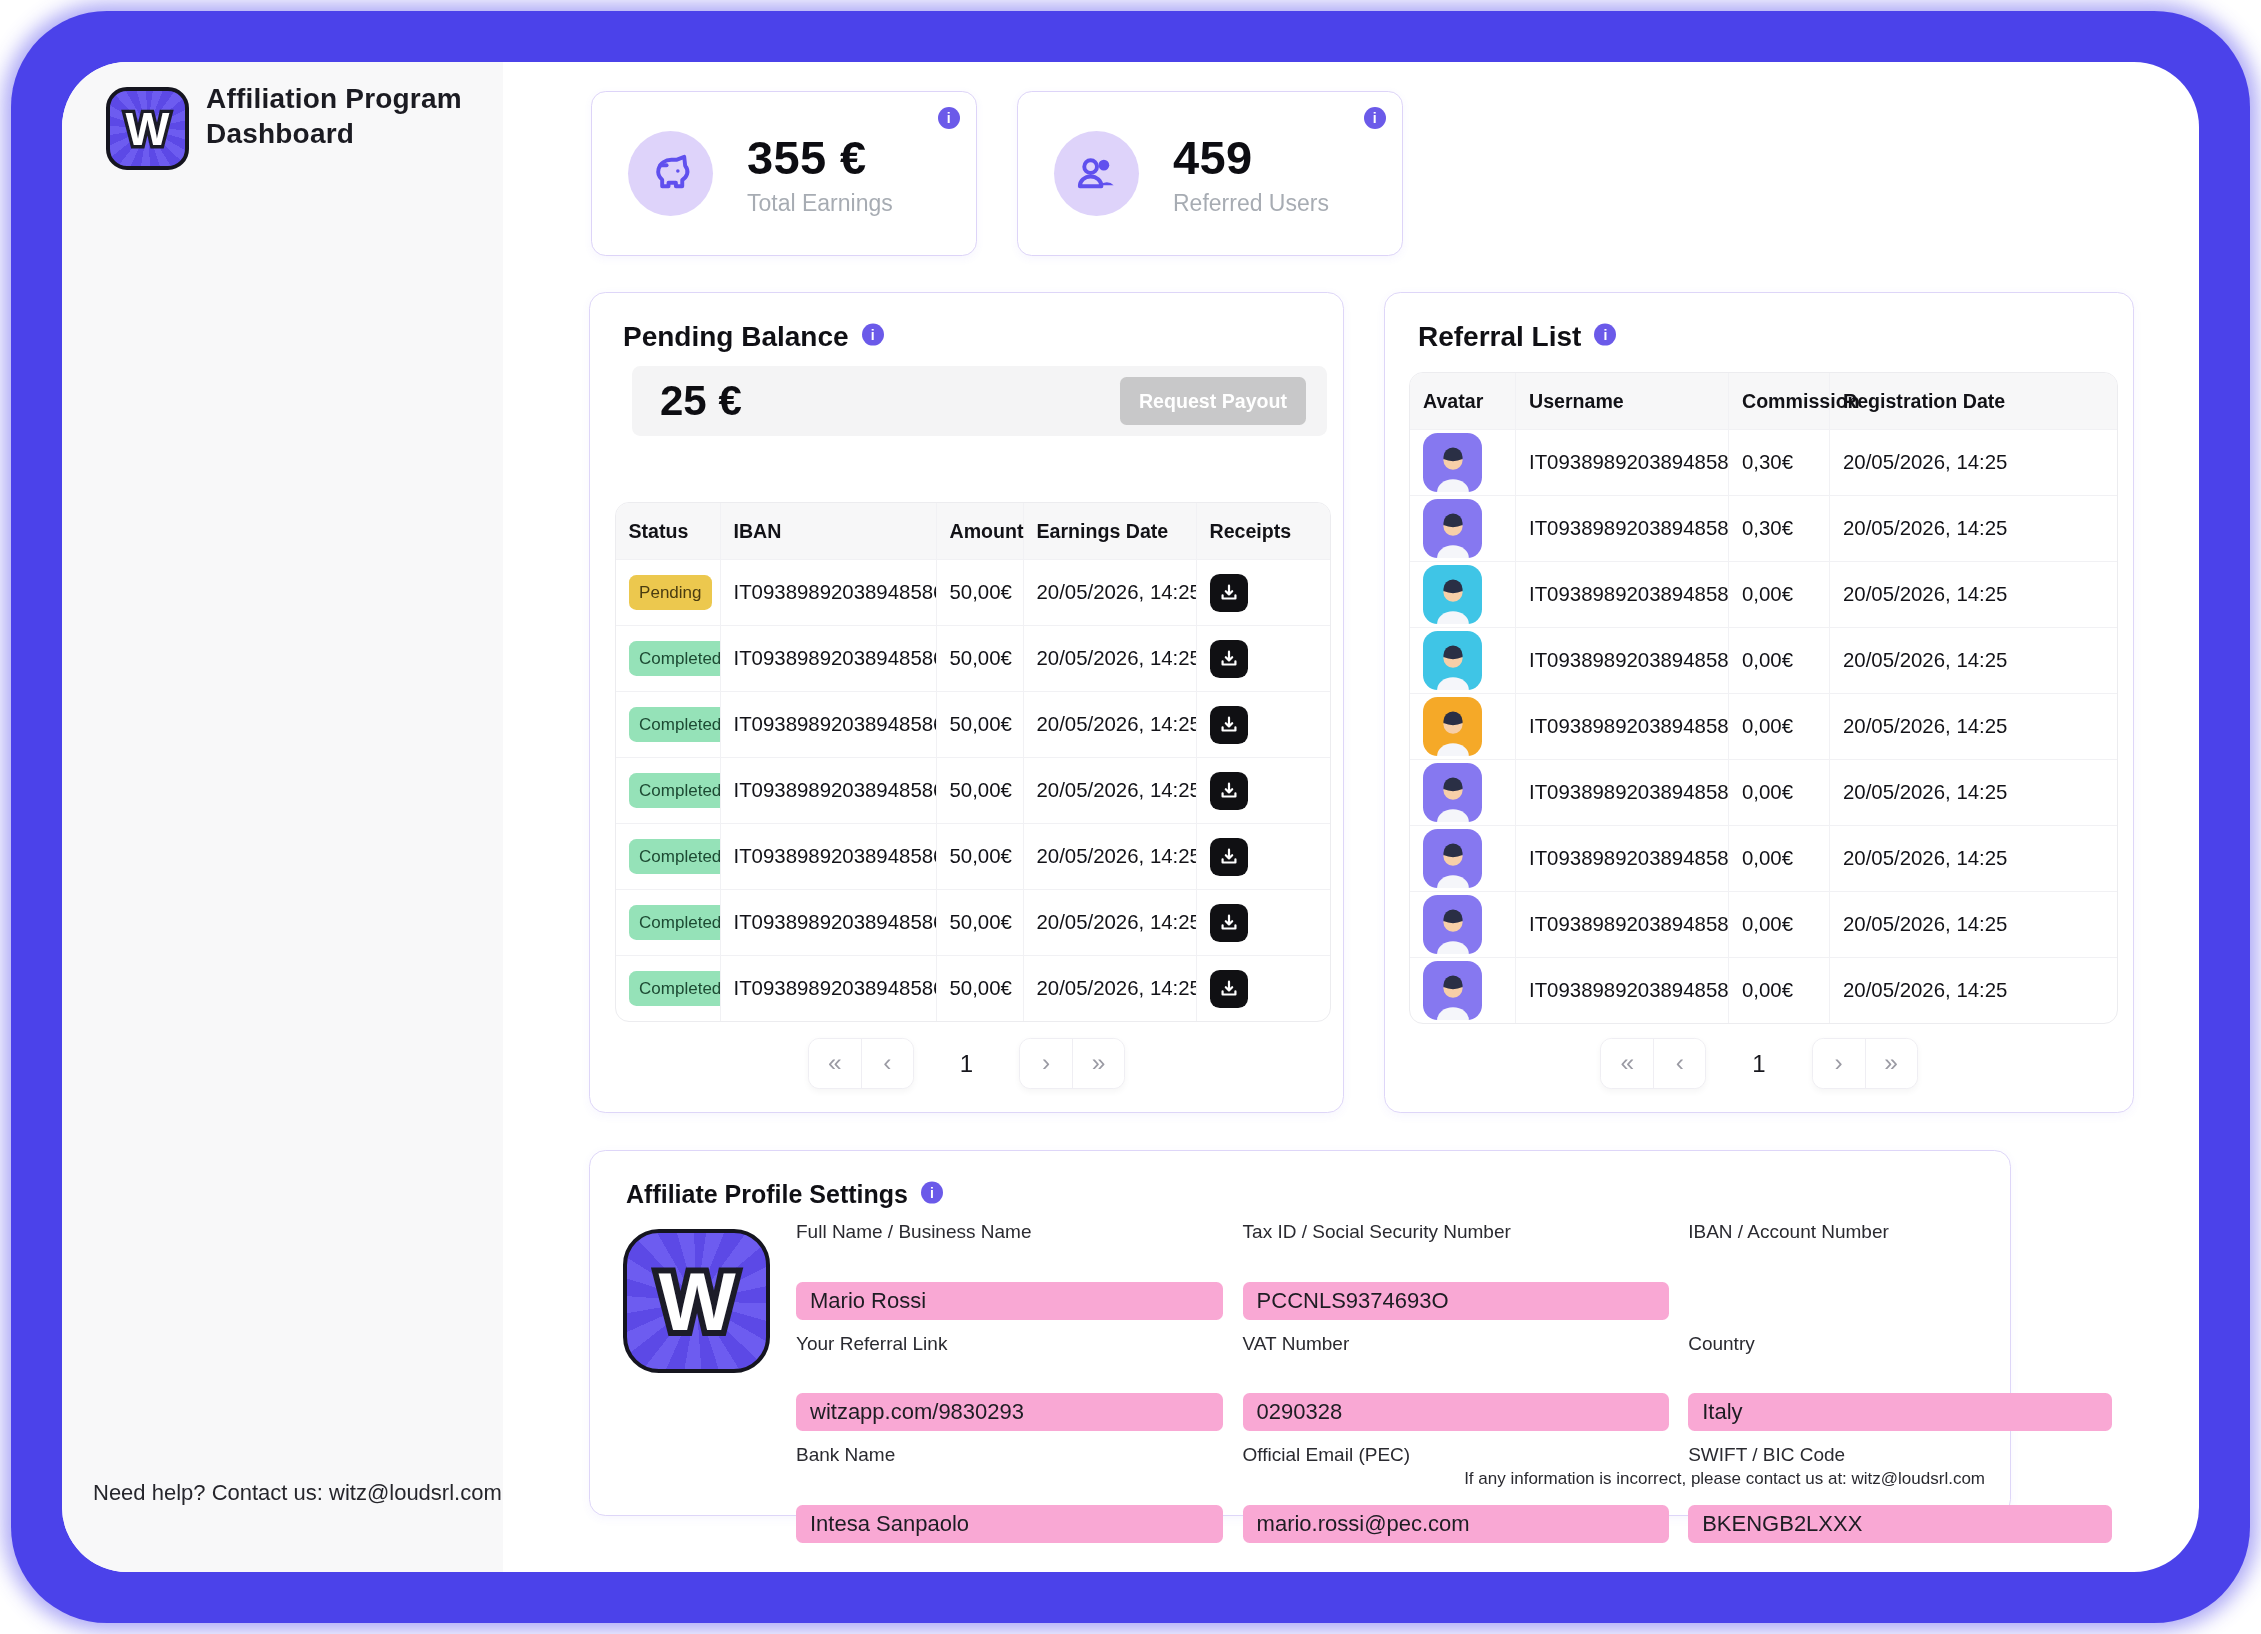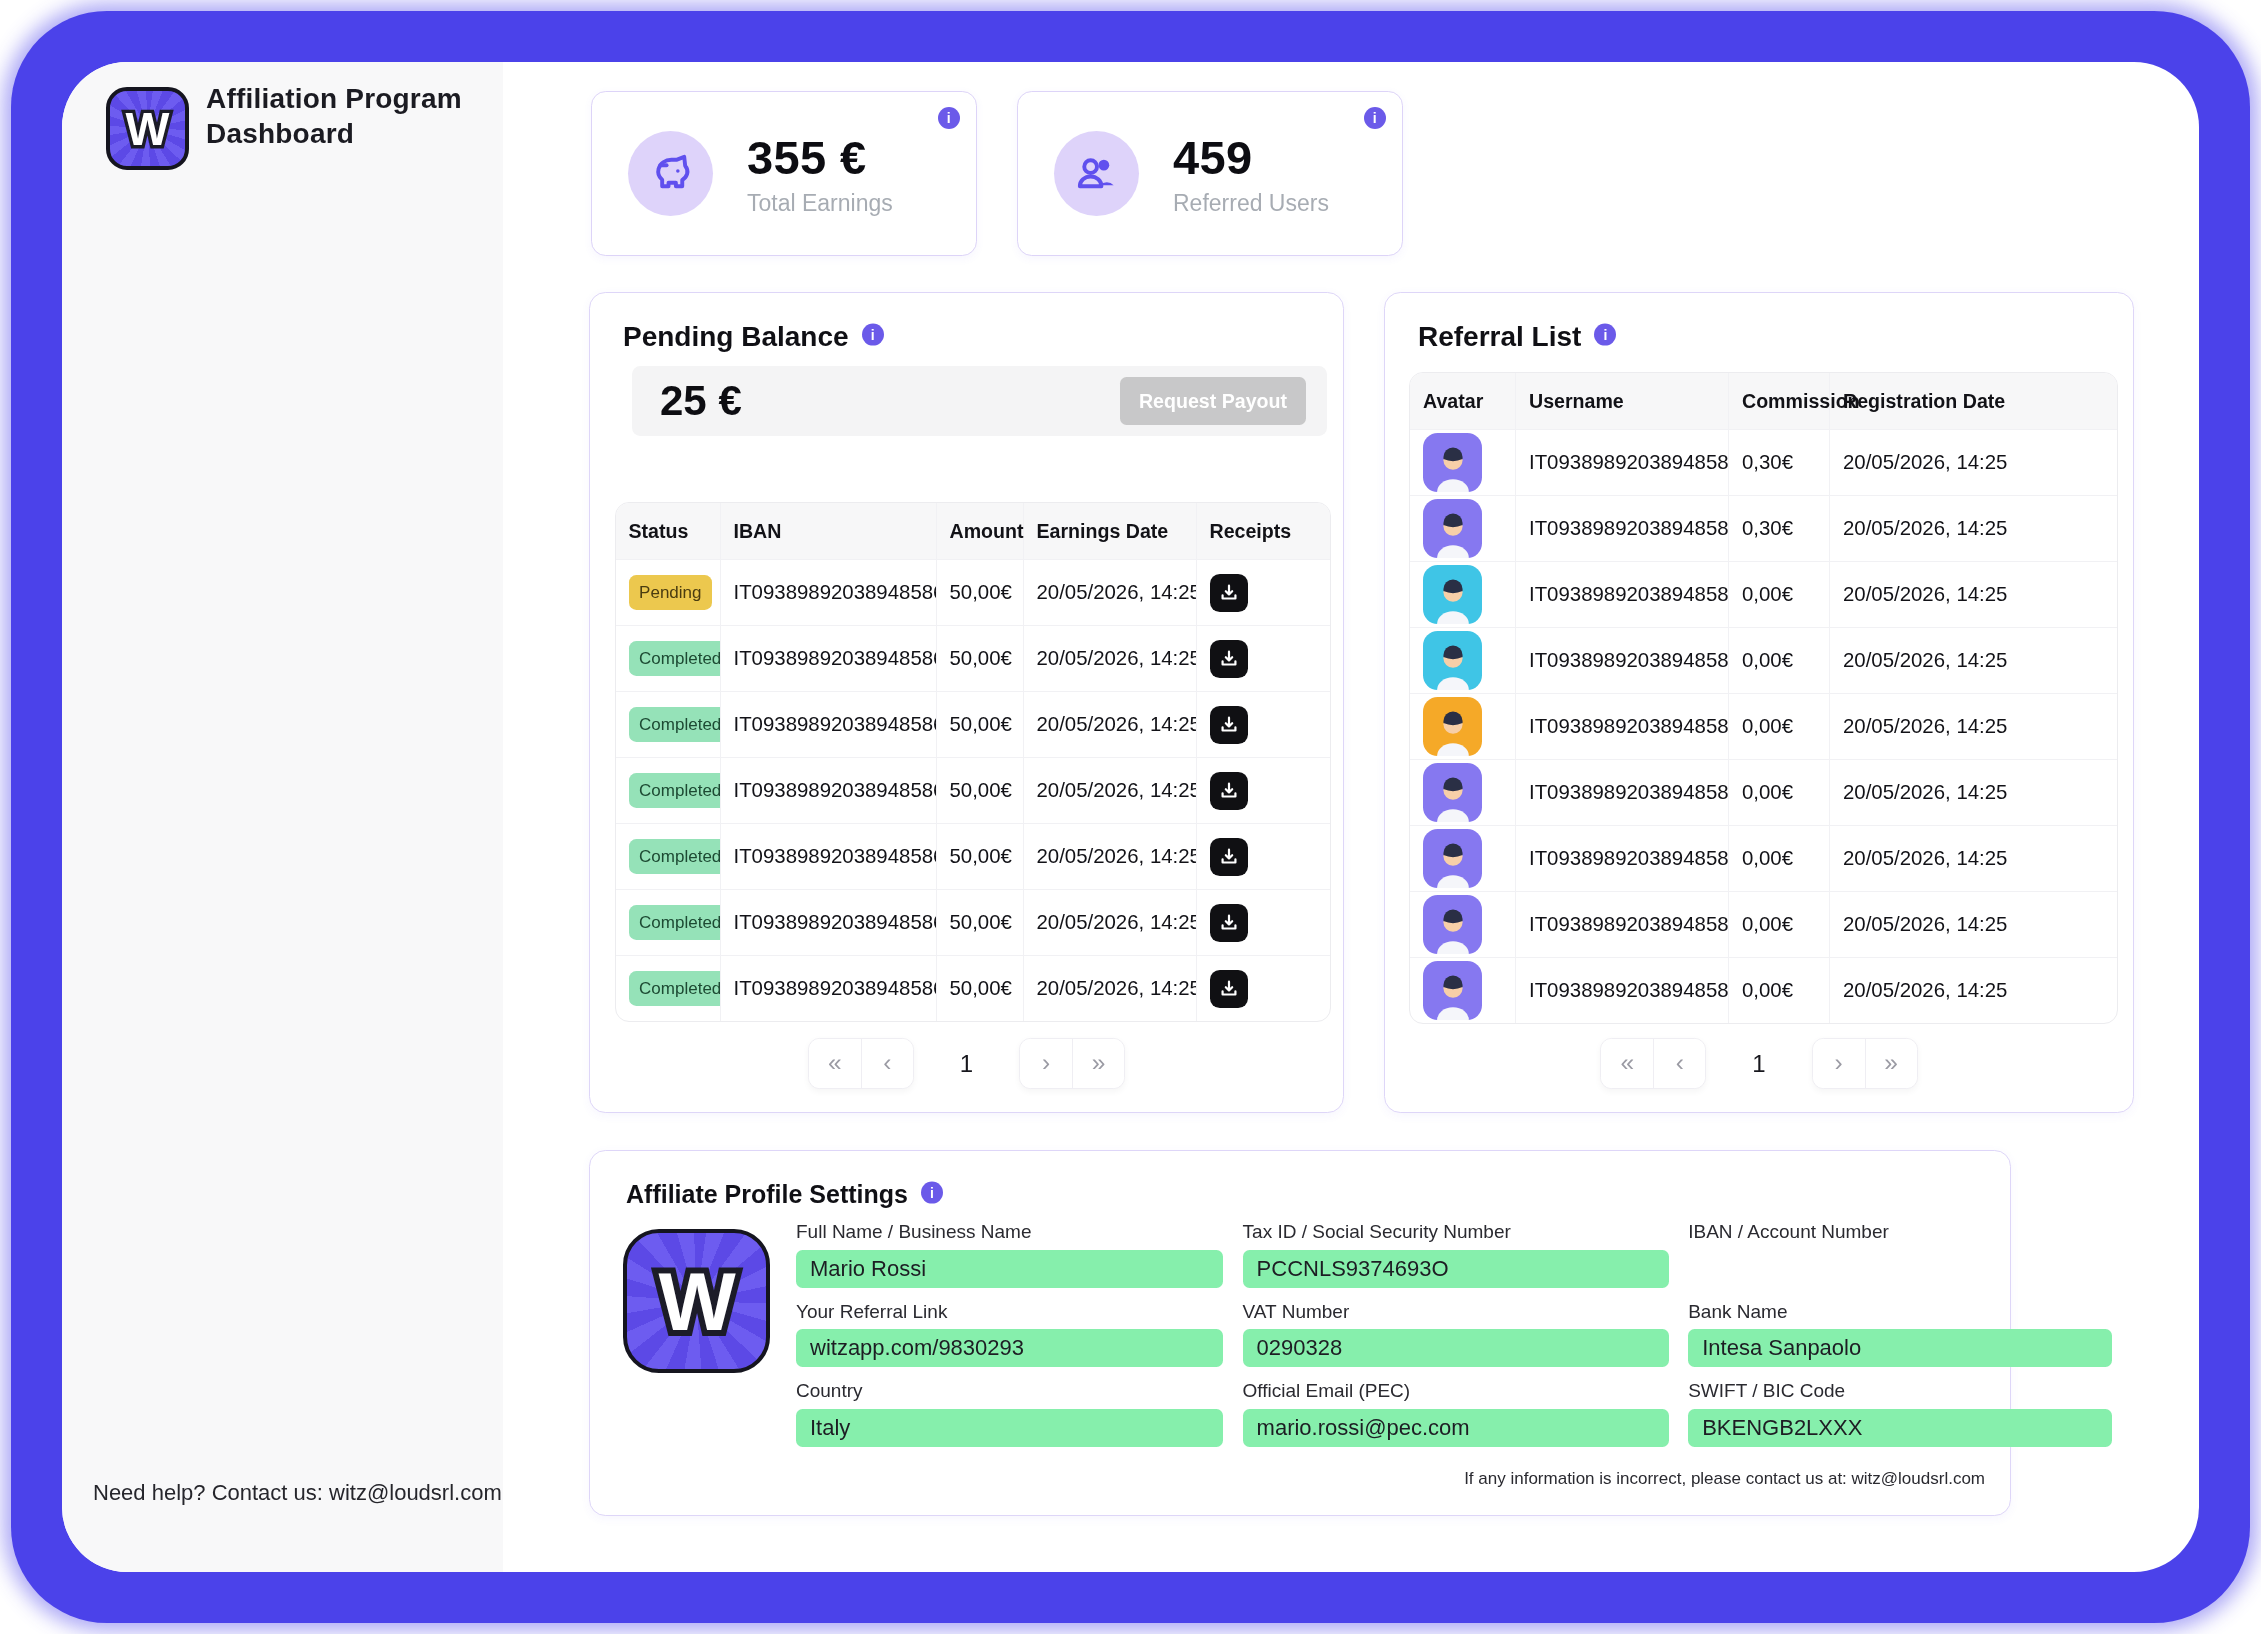--- a/index.html
+++ b/index.html
@@ -91,22 +91,22 @@
   .pg { width:52px; height:49px; background:#fff; border:none; color:#9b9ba4; font-size:24.5px;
         font-family:inherit; line-height:1; }
   .pg + .pg { border-left:1.6px solid #efeef3; }
   .pager-page { font-size:24px; color:#17171d; }
 
   
   .profile-logo { position:absolute; left:33px; top:78px; width:147px; height:144px; border-radius:36px; }
   .profile-grid { position:absolute; left:206px; top:70px; width:1316px; display:grid;
                   grid-template-columns:427px 426px 424px; column-gap:19.6px; row-gap:13px; }
   .field-label { font-size:19px; color:#2a2a30; margin-bottom:6.5px; }
-  .field-input { width:100%; height:38px; background:#86efac; border:none; border-radius:6.5px;
-                 font-size:22px; color:#1d1d23; padding:0 14px; font-family:inherit; }
+  .field-input { width:100%; height:38px; background:#f9a8d4; border:none; border-radius:6.5px;
+                 font-size:22px; color:#1d1d23; padding:0 14px; font-family:inherit;margin-top:32px; }
   .profile-note { position:absolute; right:25px; top:318px; font-size:17px; color:#2a2a30; }
 </style>
 </head>
 <body>
 
 <div class="page">
   <div class="frame">
     <div class="inner">
       <div class="sidebar-bg"></div>
     </div>
@@ -520,30 +520,30 @@
             <div class="field-label">Your Referral Link</div>
             <input class="field-input" readonly="" value="witzapp.com/9830293" style="">
           </div>
 
           <div class="field">
             <div class="field-label">VAT Number</div>
             <input class="field-input" readonly="" value="0290328" style="">
           </div>
 
           <div class="field">
+            <div class="field-label">Country</div>
+            <input class="field-input" readonly="" value="Italy" style="">
+          </div>
+
+          <div class="field">
             <div class="field-label">Bank Name</div>
             <input class="field-input" readonly="" value="Intesa Sanpaolo" style="">
           </div>
 
           <div class="field">
-            <div class="field-label">Country</div>
-            <input class="field-input" readonly="" value="Italy" style="">
-          </div>
-
-          <div class="field">
             <div class="field-label">Official Email (PEC)</div>
             <input class="field-input" readonly="" value="mario.rossi@pec.com" style="">
           </div>
 
           <div class="field">
             <div class="field-label">SWIFT / BIC Code</div>
             <input class="field-input" readonly="" value="BKENGB2LXXX" style="">
           </div>
         </div>
 

